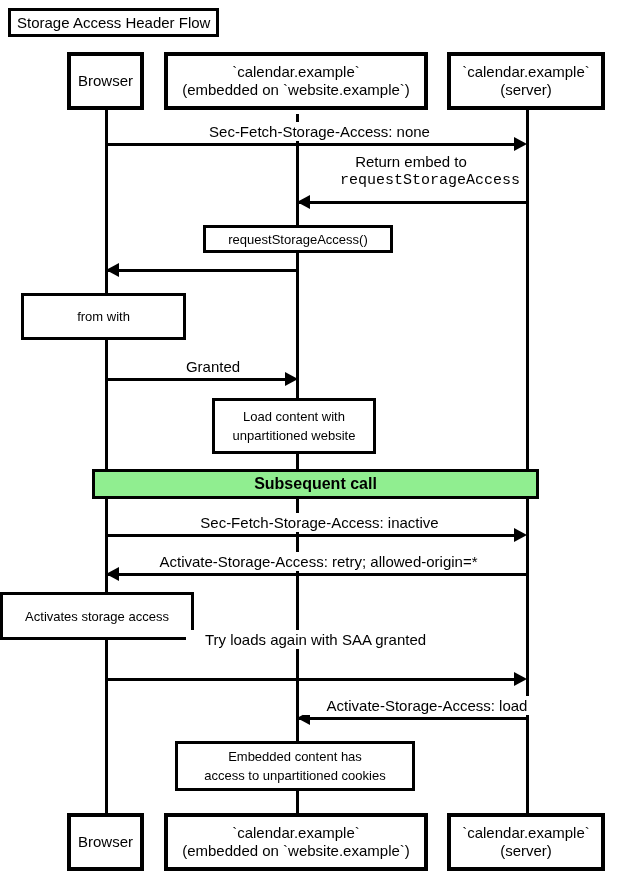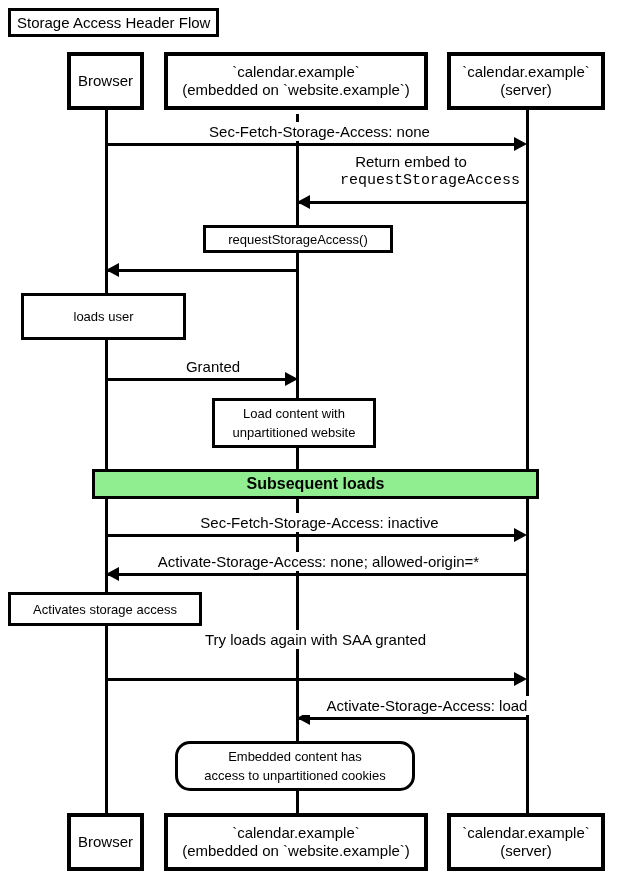--- a/index.html
+++ b/index.html
@@ -151,57 +151,57 @@
   <div class="msg-label" style="left:339px; top:171px; width:170px;font-family:Liberation Mono, monospace;">requestStorageAccess</div>
 
   <div class="note" style="left:203px; top:225px; width:190px; height:28px;">
     <span>requestStorageAccess()</span>
   </div>
 
   <div class="msg-line" style="left:106px; top:269px; width:191px;"></div>
   <div class="arrowhead left" style="left:106px; top:263px;"></div>
 
   <div class="note" style="left:21px; top:293px; width:165px; height:47px; flex-direction:column;">
-    <span>loads user</span>
+    <span>from with</span>
   </div>
 
   <div class="msg-line" style="left:106px; top:378px; width:185px;"></div>
   <div class="arrowhead right" style="left:285px; top:372px;"></div>
   <div class="msg-label" style="left:166px; top:357px; width:66px;margin-left:13px;">Granted</div>
 
-  <div class="note" style="left:212px; top:398px; width:164px; height:50px; flex-direction:column;">
+  <div class="note" style="left:212px; top:398px; width:164px; height:56px; flex-direction:column;">
     <span>Load content with</span>
     <span>unpartitioned website</span>
   </div>
 
   <div class="divider" style="left:92px; top:469px; width:447px; height:30px; background:#90ee90;">
-    <span>Subsequent loads</span>
+    <span>Subsequent call</span>
   </div>
 
   <div class="msg-line" style="left:106px; top:534px; width:414px;"></div>
   <div class="arrowhead right" style="left:514px; top:528px;"></div>
   <div class="msg-label" style="left:188px; top:513px; width:261px;">Sec-Fetch-Storage-Access: inactive</div>
 
   <div class="msg-line" style="left:106px; top:573px; width:421px;"></div>
   <div class="arrowhead left" style="left:106px; top:567px;"></div>
-  <div class="msg-label" style="left:141px; top:552px; width:353px;">Activate-Storage-Access: none; allowed-origin=*</div>
-
-  <div class="note" style="left:8px; top:592px; width:194px; height:34px;">
+  <div class="msg-label" style="left:141px; top:552px; width:353px;">Activate-Storage-Access: retry; allowed-origin=*</div>
+
+  <div class="note" style="left:0; top:592px; width:194px; height:48px;">
     <span>Activates storage access</span>
   </div>
 
   <div class="msg-line" style="left:106px; top:678px; width:414px;"></div>
   <div class="arrowhead right" style="left:514px; top:672px;"></div>
   <div class="msg-label" style="left:186px; top:630px; width:257px;">Try loads again with SAA granted</div>
 
   <div class="msg-line" style="left:297px; top:717px; width:230px;"></div>
   <div class="arrowhead left" style="left:297px; top:711px;"></div>
   <div class="msg-label" style="left:303px; top:696px; width:246px;">Activate-Storage-Access: load</div>
 
-  <div class="note" style="left:175px; top:741px; width:240px; height:50px; flex-direction:column;border-radius:15px;">
+  <div class="note" style="left:175px; top:741px; width:240px; height:50px; flex-direction:column;">
     <span>Embedded content has</span>
     <span>access to unpartitioned cookies</span>
   </div>
 
   <div class="participant" style="left:67px; top:813px; width:77px; height:58px;">
     <span>Browser</span>
   </div>
 
   <div class="participant" style="left:164px; top:813px; width:264px; height:58px; flex-direction:column;">
     <span>`calendar.example`</span>

